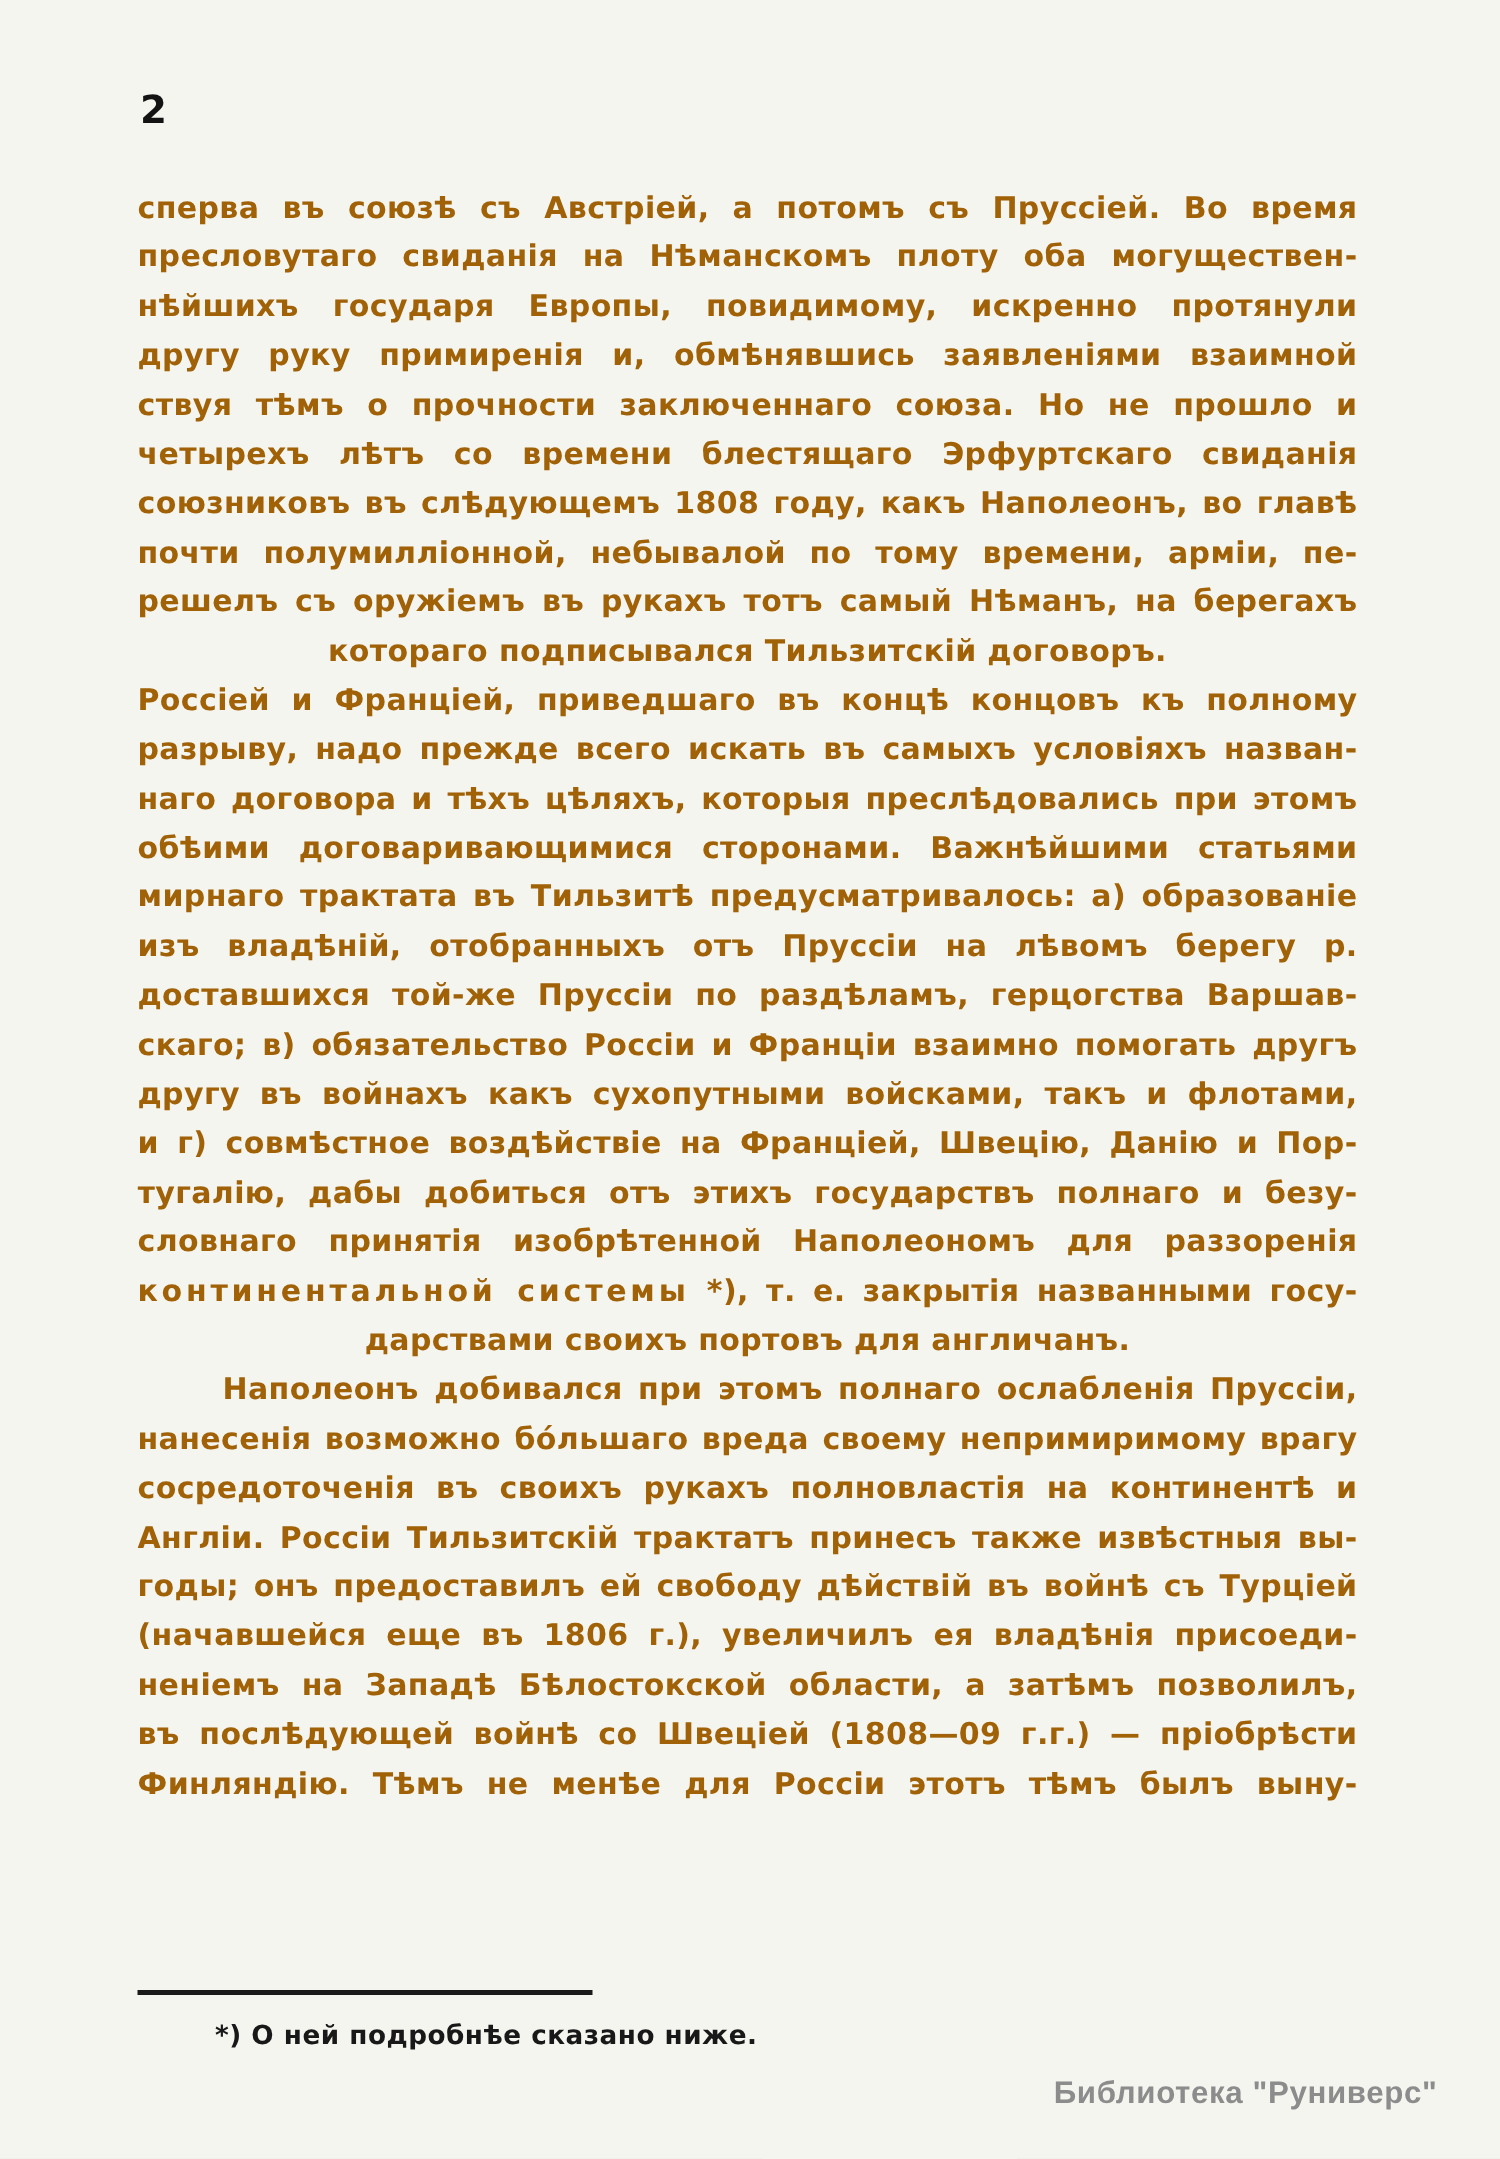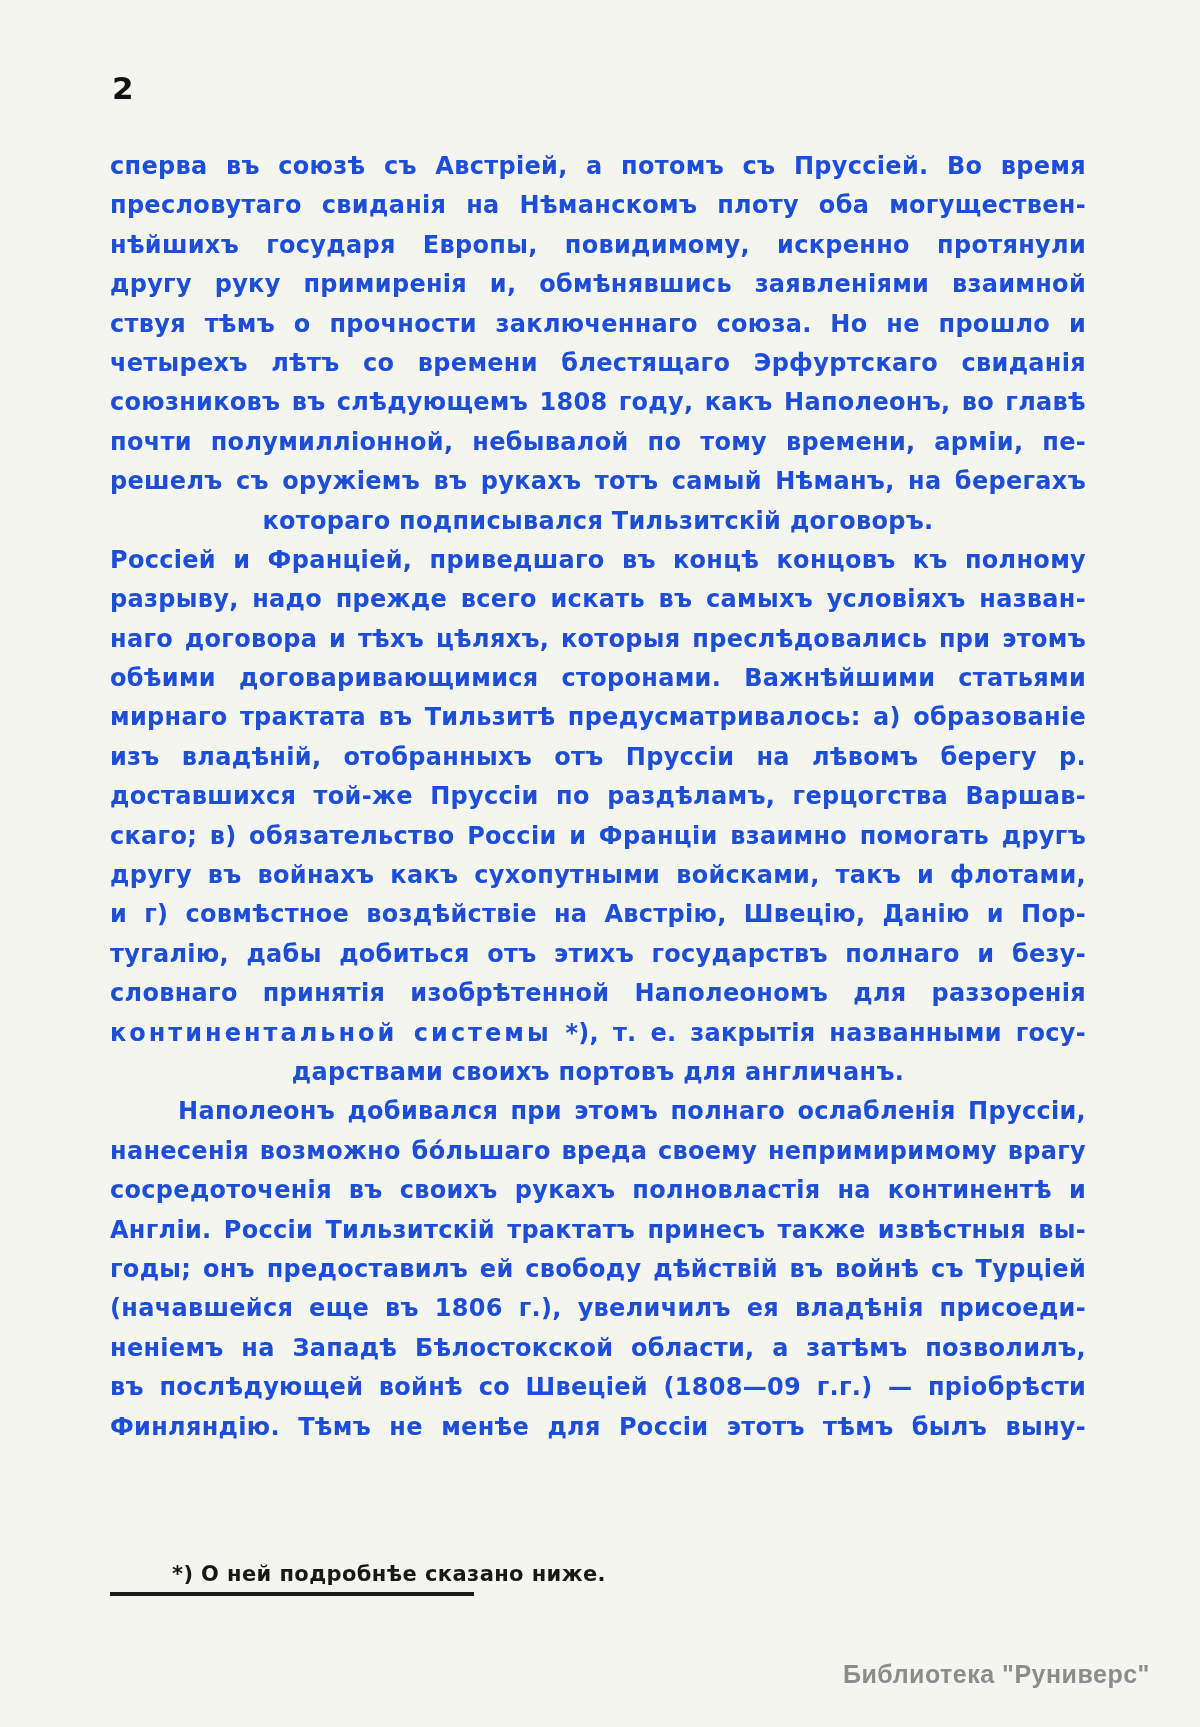--- a/index.html
+++ b/index.html
@@ -26,21 +26,21 @@
     color: #131313;
   }
   .text-block {
     position: absolute;
     left: 110px;
     top: 147px;
     width: 976px;
     font-size: 24px;
     font-weight: bold;
     letter-spacing: 0.3px;
-    color: #1d4ed8;
+    color: #a16207;
   }
   .line {
     height: 39.4px;
     line-height: 39.4px;
     overflow: hidden;
   }
   
   .jfull {
     text-align: justify;
     text-align-last: justify;
@@ -59,21 +59,21 @@
     position: absolute;
     left: 110px;
     top: 1592px;
     width: 364px;
     height: 4px;
     background: #1a1a1a;
   }
   .footnote-text {
     position: absolute;
     left: 172px;
-    top: 1562px;
+    top: 1616px;
     font-size: 21px;
     font-weight: bold;
     letter-spacing: 0.4px;
     color: #181818;
   }
   .watermark {
     position: absolute;
     left: 843px;
     top: 1660px;
     font-size: 25px;
@@ -102,21 +102,21 @@
       <div class="line jleft">котораго подписывался Тильзитскій договоръ.</div>
       <div class="line jfull">Россіей и Франціей, приведшаго въ концѣ концовъ къ полному</div>
       <div class="line jfull">разрыву, надо прежде всего искать въ самыхъ условіяхъ назван-</div>
       <div class="line jfull">наго договора и тѣхъ цѣляхъ, которыя преслѣдовались при этомъ</div>
       <div class="line jfull">обѣими договаривающимися сторонами. Важнѣйшими статьями</div>
       <div class="line jfull">мирнаго трактата въ Тильзитѣ предусматривалось: а) образованіе</div>
       <div class="line jfull">изъ владѣній, отобранныхъ отъ Пруссіи на лѣвомъ берегу р. Эльбы,</div>
       <div class="line jfull">доставшихся той-же Пруссіи по раздѣламъ, герцогства Варшав-</div>
       <div class="line jfull">скаго; в) обязательство Россіи и Франціи взаимно помогать другъ</div>
       <div class="line jfull">другу въ войнахъ какъ сухопутными войсками, такъ и флотами,</div>
-      <div class="line jfull">и г) совмѣстное воздѣйствіе на Австрію, Швецію, Данію и Пор-</div>
+      <div class="line jfull">и г) совмѣстное воздѣйствіе на Франціей, Швецію, Данію и Пор-</div>
       <div class="line jfull">тугалію, дабы добиться отъ этихъ государствъ полнаго и безу-</div>
       <div class="line jfull">словнаго принятія изобрѣтенной Наполеономъ для раззоренія Англіи</div>
       <div class="line jfull"><span class="sp">континентальной системы</span><span> *), т. е. закрытія названными госу-</span></div>
       <div class="line jleft">дарствами своихъ портовъ для англичанъ.</div>
       <div class="line jfull indent">Наполеонъ добивался при этомъ полнаго ослабленія Пруссіи,</div>
       <div class="line jfull">нанесенія возможно бо́льшаго вреда своему непримиримому врагу</div>
       <div class="line jfull">сосредоточенія въ своихъ рукахъ полновластія на континентѣ и</div>
       <div class="line jfull">Англіи. Россіи Тильзитскій трактатъ принесъ также извѣстныя вы-</div>
       <div class="line jfull">годы; онъ предоставилъ ей свободу дѣйствій въ войнѣ съ Турціей</div>
       <div class="line jfull">(начавшейся еще въ 1806 г.), увеличилъ ея владѣнія присоеди-</div>

